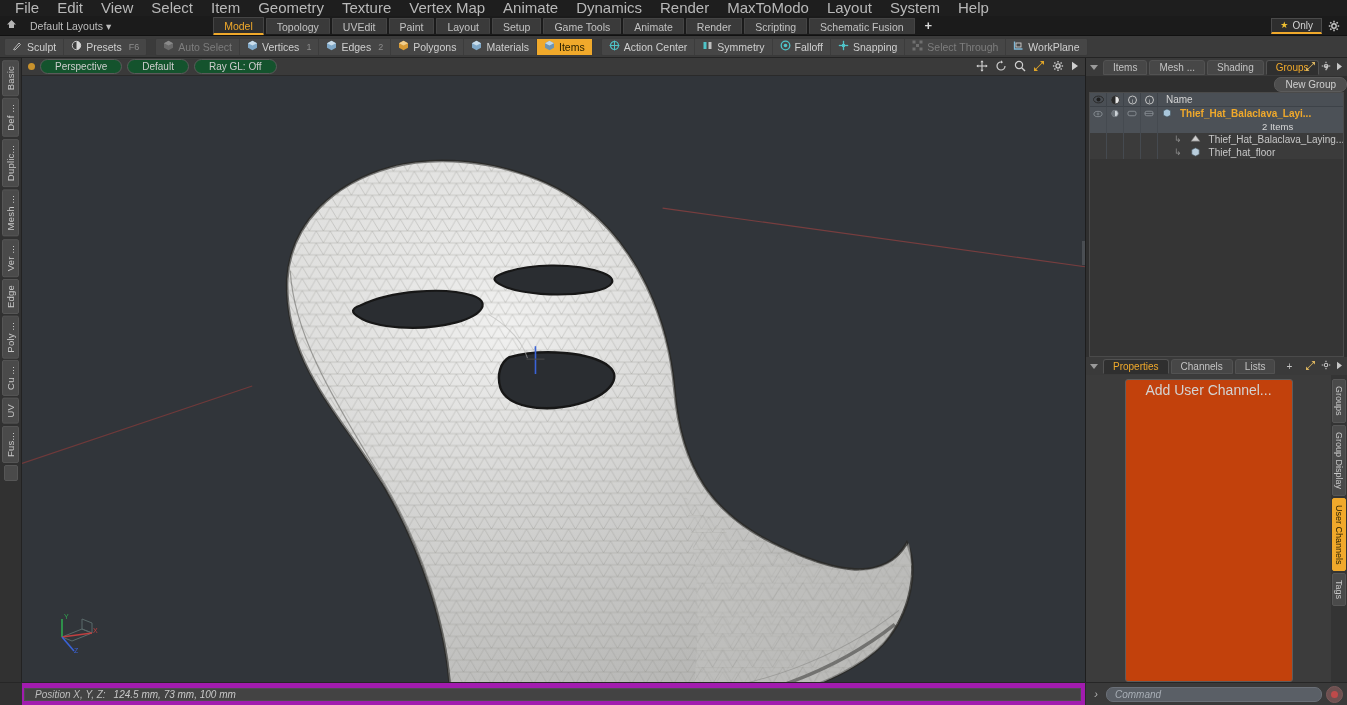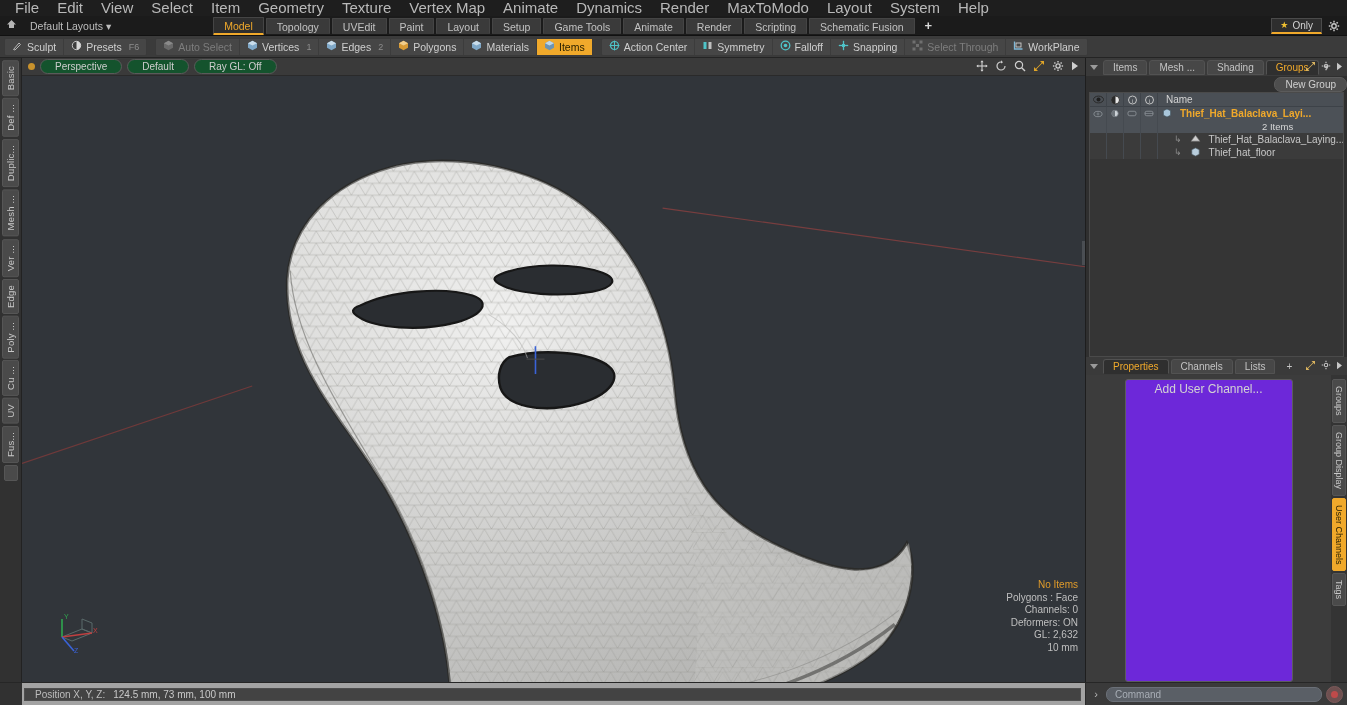--- a/index.html
+++ b/index.html
@@ -131,31 +131,31 @@
   .trow .tname.sel { color: #f0a92b; font-weight: bold; }
   .subcount { font-size: 9.5px; color: #d8d8d8; padding-left: 100px; }
   .treefill { flex: 1; background: #353535; }
   .treerowwrap { background: #3b3b3b; }
   .hier { color: #8a8a8a; font-size: 9px; }
 
   .propstabrow { height: 18px; background: #3a3a3a; display: flex; align-items: center; gap: 2px;
                  padding-left: 4px; position: relative; flex: 0 0 18px; margin-top: 0; }
   .propsbody { flex: 1 1 auto; background: #3c3c3c; display: flex; min-height: 0; }
   .propsmain { flex: 1; padding-top: 4px; display: flex; justify-content: center; }
-  .adduser { background: #6d28d9; border: 1px solid #5d5d5d; border-radius: 3px; font-size: 12px;
+  .adduser { background: #c2410c; border: 1px solid #5d5d5d; border-radius: 3px; font-size: 14px;
              color: #d3d3d3; padding: 2px 0; width: 168px; text-align: center; }
   .rstrip { width: 16px; flex: 0 0 16px; background: #343434; display: flex; flex-direction: column;
             align-items: center; padding-top: 4px; }
   .rvtab { writing-mode: vertical-rl; text-orientation: mixed; background: #4a4a4a; color: #c8c8c8;
            font-size: 9px; padding: 6px 1px; margin-bottom: 2px; border-radius: 2px; white-space: nowrap;
            border: 1px solid #565656; }
   .rvtab.active { background: #f0a92b; color: #2a2100; border-color: #f0a92b; }
 
   
-  .bottom { height: 23px; flex: 0 0 23px; display: flex; background: #a3a3a3; border-top: 1px solid #262626; }
+  .bottom { height: 23px; flex: 0 0 23px; display: flex; background: #a21caf; border-top: 1px solid #262626; font-style: italic; }
   .statusleft { flex: 1; display: flex; align-items: center; }
   .statusgrip { width: 22px; height: 23px; background: #313131; }
   .statusfield { flex: 1; margin: 2px 4px 2px 2px; background: #434343; border: 1px solid #4e4e4e;
                  display: flex; align-items: center; padding-left: 10px; font-size: 10px; color: #c9c9c9; gap: 8px; }
   .statusfield .lbl { color: #bdbdbd; }
   .cmdbar { width: 262px; flex: 0 0 262px; display: flex; align-items: center; gap: 4px;
             background: #3a3a3a; padding: 0 4px; border-left: 1px solid #2a2a2a; }
   .cmdarrow { color: #b6b6b6; font-size: 11px; width: 12px; text-align: center; }
   .cmdinput { flex: 1; height: 15px; background: #5a5f66; border: 1px solid #6b7078; border-radius: 7px;
               font-size: 10px; color: #a8aeb6; padding: 0 8px; line-height: 13px; }
@@ -554,28 +554,20 @@
             <path d="M466 240 C486 252, 500 268, 505 284" fill="none" stroke="#b4b4b2" stroke-width="1" opacity="0.6"></path>
           </g>
 
           <g>
             <line x1="513" y1="272" x2="513" y2="300" stroke="#3a63d8" stroke-width="1.6"></line>
             <line x1="504" y1="285" x2="522" y2="285" stroke="#4a4a4a" stroke-width="1"></line>
           </g>
         </svg>
 
         
-        <div class="stats">
-          <div class="noitems">No Items</div>
-          <div>Polygons : Face</div>
-          <div>Channels: 0</div>
-          <div>Deformers: ON</div>
-          <div>GL: 2,632</div>
-          <div>10 mm</div>
-        </div>
 
         
         <div class="gizmo">
           <svg width="48" height="48" viewBox="0 0 48 48">
             <path d="M10 30 L30 22 L40 26 L20 34 Z" fill="none" stroke="#5a6a6a" stroke-width="1"></path>
             <path d="M30 22 L30 12 L40 16 L40 26 Z" fill="none" stroke="#5a6a6a" stroke-width="1"></path>
             <line x1="10" y1="30" x2="10" y2="12" stroke="#2fa84f" stroke-width="1.6"></line>
             <text x="12" y="12" font-size="7" fill="#2fa84f" font-family="Liberation Sans, sans-serif">Y</text>
             <line x1="10" y1="30" x2="40" y2="26" stroke="#c04040" stroke-width="1.6"></line>
             <text x="41" y="26" font-size="7" fill="#c04040" font-family="Liberation Sans, sans-serif">X</text>

